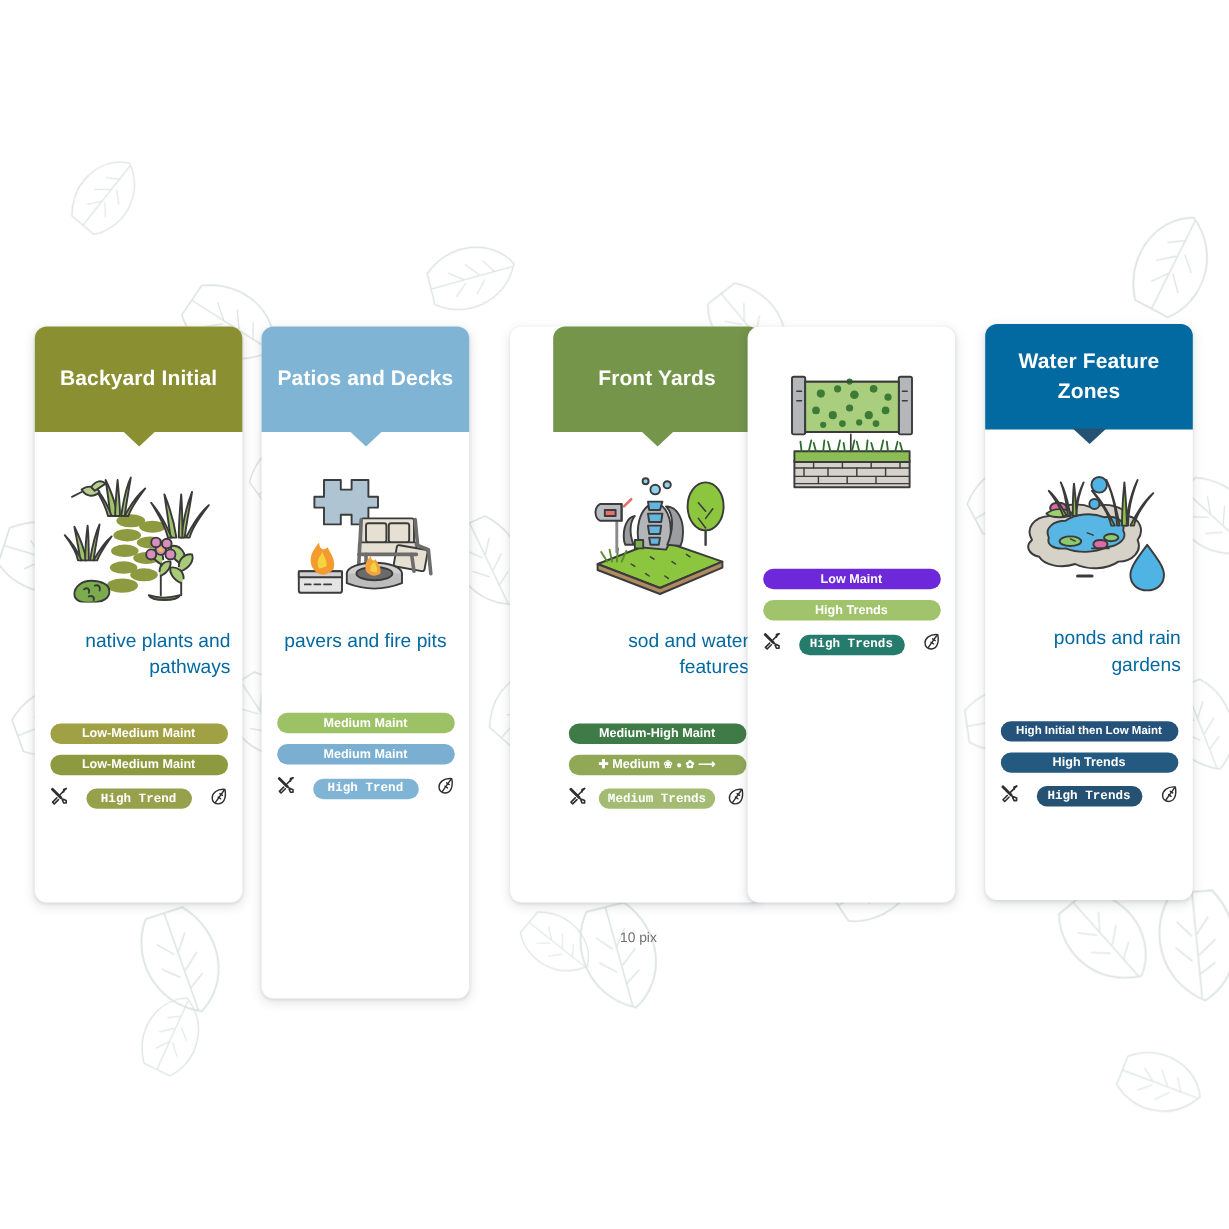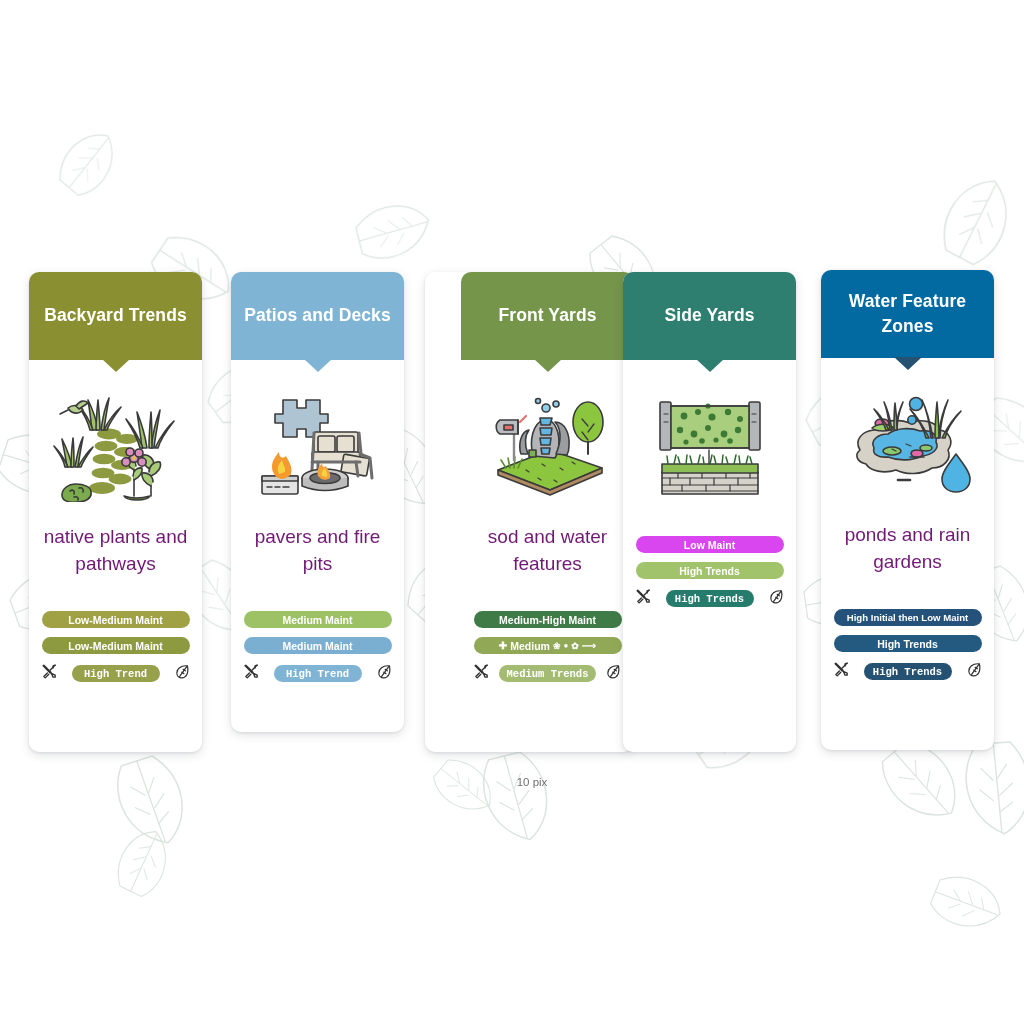--- a/index.html
+++ b/index.html
@@ -58,23 +58,23 @@
     box-sizing:border-box;
     display:flex;
     flex-direction:column;
     align-items:center;
   }
 
   .illo{width:140px;height:110px;display:block;margin:14px auto 0;}
 
   .desc{
     margin-top:22px;
-    text-align:center;
-    font-size:19px;
-    color:#701a75;
+    text-align:right;
+    font-size:16px;
+    color:#0369a1;
     line-height:1.4;
     min-height:36px;
   }
 
   .badges{
     margin-top:34px;
     width:100%;
     display:flex;
     flex-direction:column;
     align-items:center;
@@ -153,21 +153,21 @@
     <use href="#lf" transform="translate(690,742) rotate(-34) scale(1.1)"></use>
     <use href="#lf" transform="translate(60,180) rotate(-50) scale(.85)"></use>
     <use href="#lf" transform="translate(940,880) rotate(22) scale(.9)"></use>
     <use href="#lf" transform="translate(120,886) rotate(-64) scale(.85)"></use>
   </g>
 </svg>
 
 <div id="board">
     <div class="card" style="left: 29px; top: 272px; height: 480px;">
       <div class="card-header" style="background: rgb(138, 144, 50); color: rgb(138, 144, 50);">
-        <span style="color: rgb(255, 255, 255);">Backyard Trends</span>
+        <span style="color: rgb(255, 255, 255);">Backyard Initial</span>
         <span class="notch"></span>
       </div>
       <div class="card-body">
         <div>
 <svg class="illo" viewBox="0 0 140 110">
  <g stroke="#3a3a3a" stroke-width="1.6" stroke-linejoin="round" stroke-linecap="round">
   <g fill="#8e9a3f" stroke="none">
    <ellipse cx="63" cy="42" rx="12" ry="5.4"></ellipse>
                 <ellipse cx="81" cy="47" rx="11" ry="5"></ellipse>
    <ellipse cx="60" cy="54" rx="11.5" ry="5.2"></ellipse>
@@ -241,21 +241,21 @@
  <g fill="none" stroke="#2f2f2f" stroke-width="1.7" stroke-linecap="round" stroke-linejoin="round">
   <path d="M19 4 C9 3 4 9 4 14 C4 18 7 21 11 21 C17 21 21 15 19 4 Z"></path>
   <path d="M18 5 L8 19"></path>
   <path d="M13 9 L16 11 M11 13 L14 15"></path>
  </g>
               </svg></span>
           </div>
         </div>
       </div>
     </div>
-    <div class="card" style="left: 231px; top: 272px; height: 460px;">
+    <div class="card" style="left: 218px; top: 272px; height: 560px;">
       <div class="card-header" style="background: rgb(127, 180, 212); color: rgb(127, 180, 212);">
         <span style="color: rgb(255, 255, 255);">Patios and Decks</span>
         <span class="notch"></span>
       </div>
       <div class="card-body">
         <div>
 <svg class="illo" viewBox="0 0 140 110">
  <g stroke="#3b3b3b" stroke-width="1.6" stroke-linejoin="round" stroke-linecap="round">
   <path d="M35 8 h14 v8 h9 v-8 h14 v14 h8 v9 h-8 v14 h-14 v-8 h-9 v8 h-14 v-14 h-8 v-9 h8 Z" fill="#aec4d2"></path>
   <g fill="#e6e0d2">
@@ -387,24 +387,20 @@
   <path d="M19 4 C9 3 4 9 4 14 C4 18 7 21 11 21 C17 21 21 15 19 4 Z"></path>
   <path d="M18 5 L8 19"></path>
   <path d="M13 9 L16 11 M11 13 L14 15"></path>
  </g>
               </svg></span>
           </div>
         </div>
       </div>
     </div>
     <div class="card" style="left: 623px; top: 272px; height: 480px;">
-      <div class="card-header" style="background: rgb(47, 127, 112); color: rgb(47, 127, 112);">
-        <span style="color: rgb(255, 255, 255);">Side Yards</span>
-        <span class="notch"></span>
-      </div>
       <div class="card-body">
         <div>
 <svg class="illo" viewBox="0 0 140 110">
  <g stroke="#3b3b3b" stroke-width="1.6" stroke-linejoin="round" stroke-linecap="round">
   <rect x="20" y="10" width="11" height="48" rx="1.5" fill="#b4b7ba"></rect>
   <rect x="109" y="10" width="11" height="48" rx="1.5" fill="#b4b7ba"></rect>
   <path d="M24 22 h4 M24 30 h4 M112 22 h4 M112 30 h4" stroke-width="1.2"></path>
   <rect x="31" y="14" width="78" height="42" fill="#a9cf7e"></rect>
   <g fill="#3d7a36" stroke="none">
    <circle cx="44" cy="24" r="3.4"></circle>
@@ -433,21 +429,21 @@
   <g stroke="#2f6b2c" stroke-width="1.5" fill="none">
    <path d="M28 72 l-1 -8 M34 72 l2 -9 M40 72 l-2 -7 M46 72 l1 -9 M52 72 l-2 -8
             M58 72 l2 -9 M64 72 l-1 -7 M70 72 l2 -9 M76 72 l-2 -8 M82 72 l1 -9
             M88 72 l-2 -7 M94 72 l2 -9 M100 72 l-1 -8 M106 72 l2 -8 M112 72 l-2 -7"></path>
   </g>
   <path d="M69 58 L69 72" fill="none" stroke-width="1.4"></path>
  </g>
 </svg>
         </div>
         <div class="badges">
-          <div class="pill wide" style="background: #d946ef;">Low Maint</div>
+          <div class="pill wide" style="background: #6d28d9; margin-top: 26px;">Low Maint</div>
           <div class="pill wide" style="background: rgb(160, 195, 107);">High Trends</div>
           <div class="bottom-row">
             <span><svg class="ico" viewBox="0 0 24 24">
  <g fill="none" stroke="#2f2f2f" stroke-width="1.9" stroke-linecap="round" stroke-linejoin="round">
   <path d="M4 3 L14 13 L17 20 L20 20 L20 17 L13 14 L3 4 Z"></path>
   <path d="M20 3 L13 10"></path>
   <path d="M9 14 L4 19 L6 21 L11 16"></path>
   <path d="M20 3 l-3 1 l0 3"></path>
  </g>
               </svg></span>

